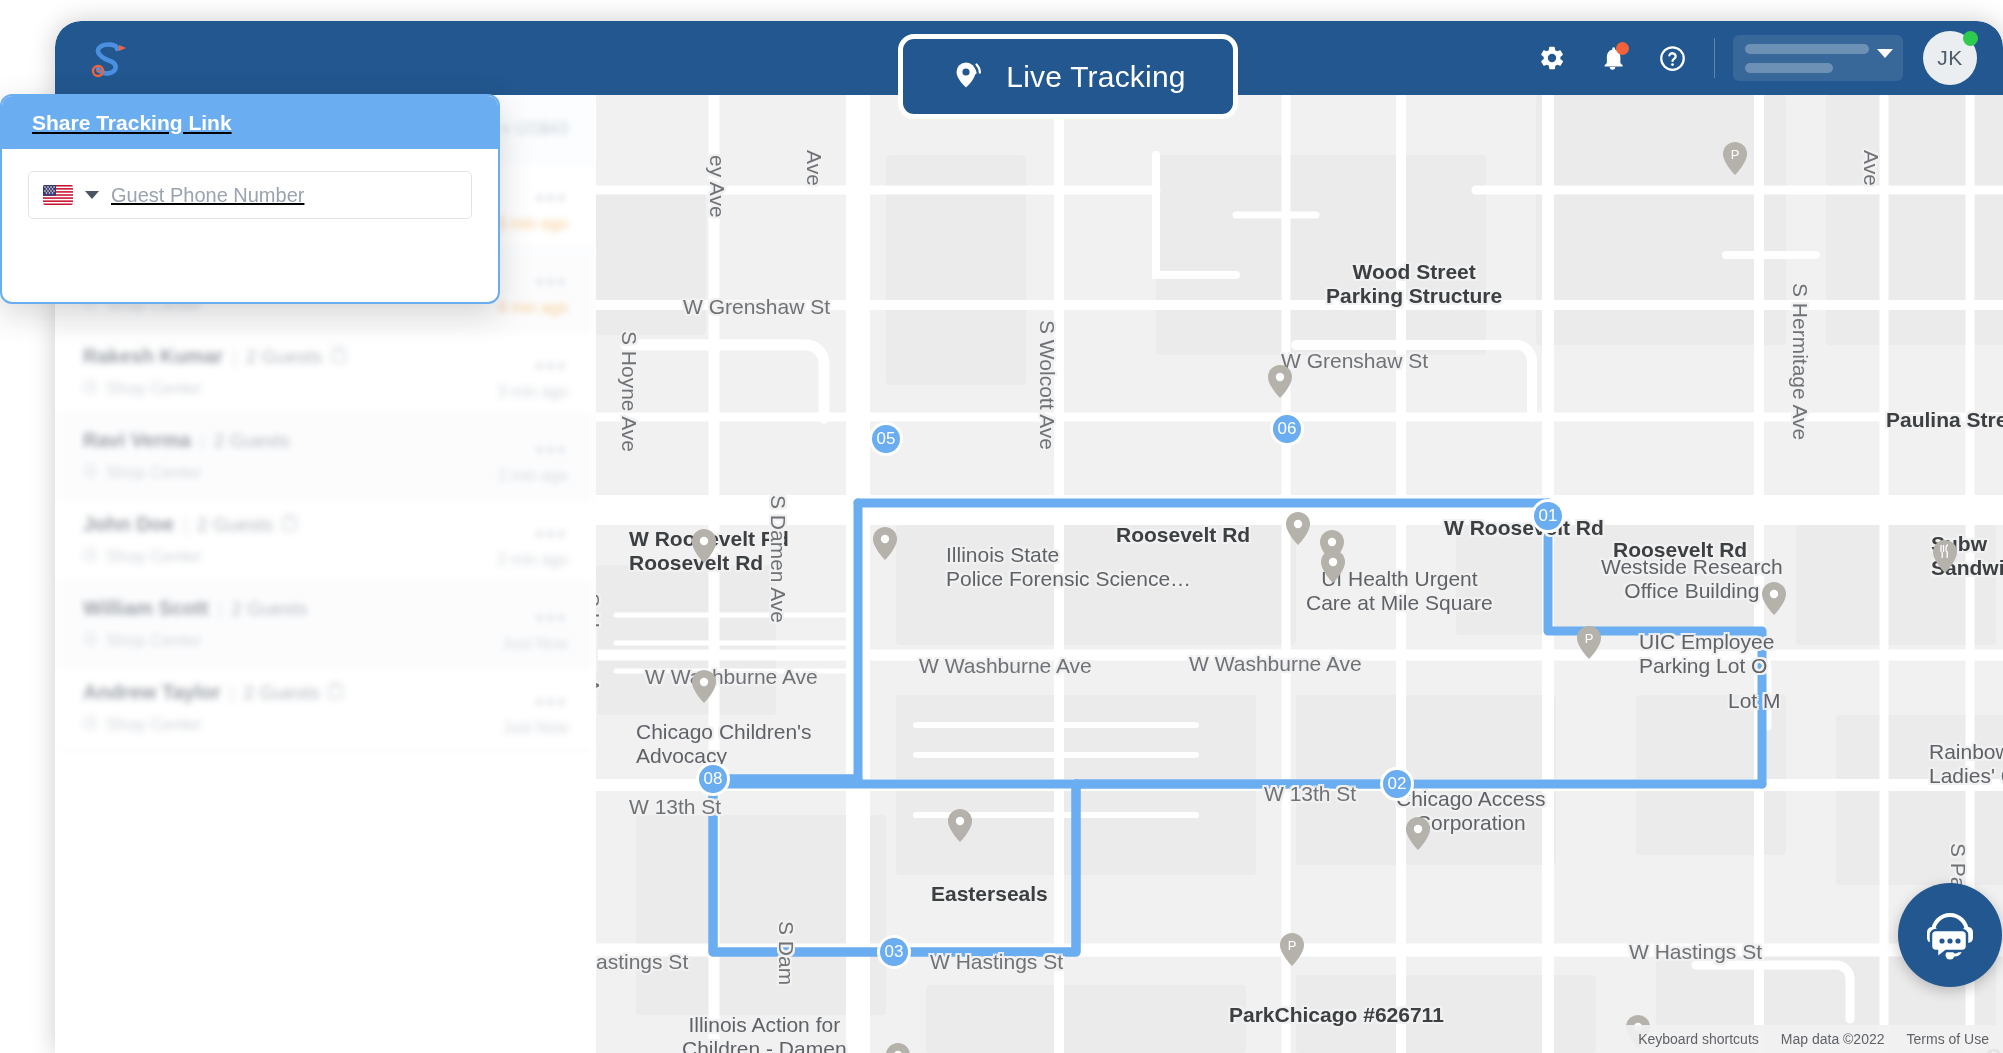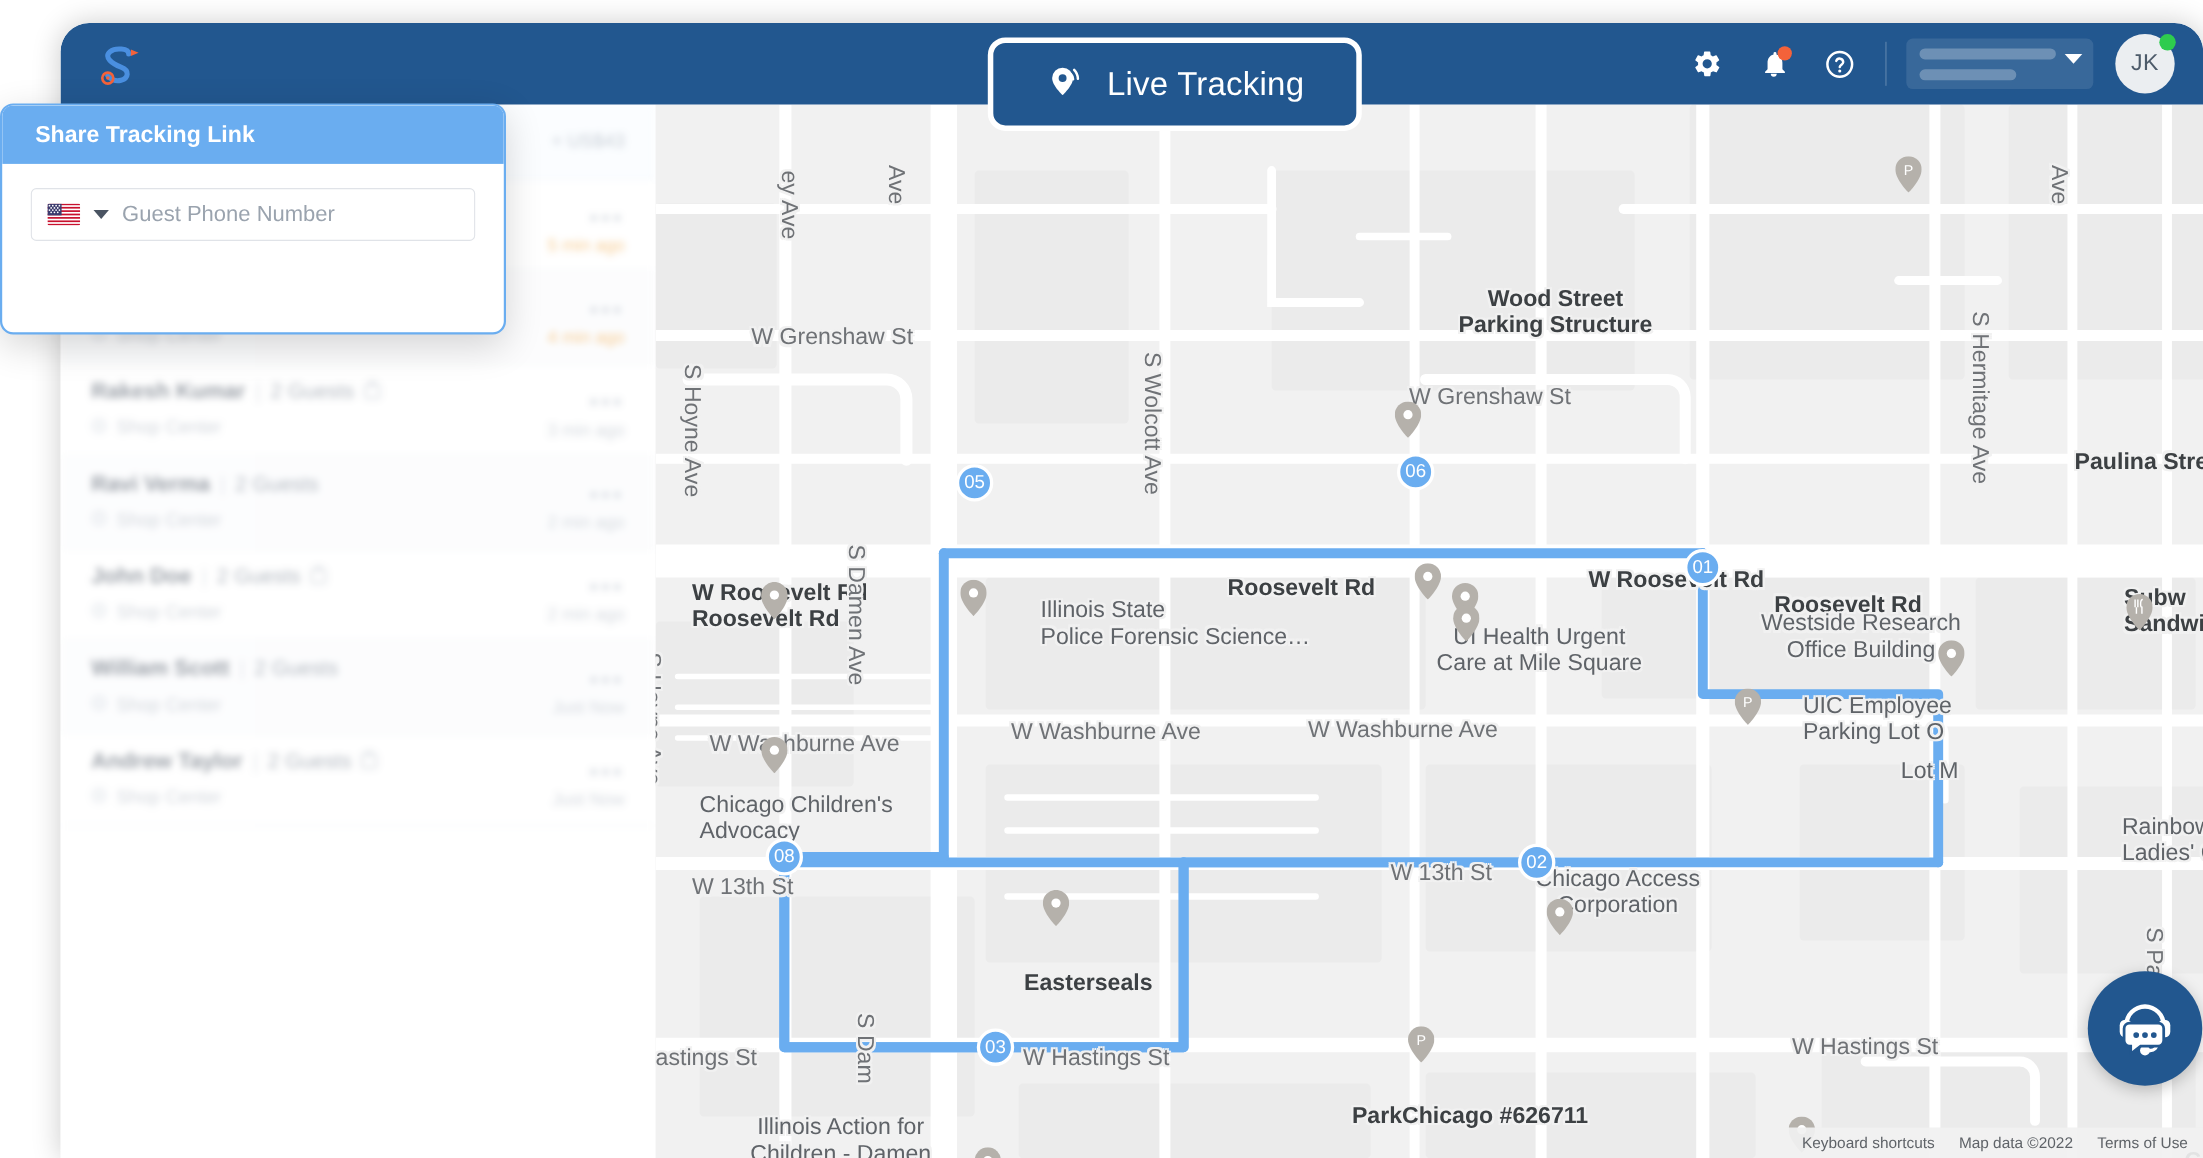--- a/index.html
+++ b/index.html
@@ -223,27 +223,28 @@
   .bk-time {
     position: absolute; right: 28px; top: 52px;
     font-size: 16px; color: #b4bcc6;
   }
   .bk-time.hl { color: #f0a33c; }
 
   
   #modal {
     position: absolute;
     left: 0px; top: 94px;
-    width: 460px; height: 210px;
+    width: 500px; height: 210px;
     background: #ffffff;
     border: 2px solid #6aadf0;
     border-radius: 12px;
     box-shadow: 0 10px 34px rgba(0,0,0,.16);
     z-index: 80;
     overflow: hidden;
+    text-decoration: underline;
   }
   #modal-header {
     height: 53px;
     background: #6aadf0;
     display: flex; align-items: center;
     padding: 0 30px;
     color: #ffffff; font-size: 21px; font-weight: bold;
   }
   #modal-body { padding: 22px 26px 24px 26px; }
   #phone-field {
@@ -662,21 +663,21 @@
         <div class="poi" style="left: 290px; top: 948px;">
           <svg width="24" height="33" viewBox="0 0 24 33">
             <path d="M12 0 A12 12 0 0 0 0 12 c0 9 12 21 12 21 s12-12 12-21 A12 12 0 0 0 12 0z" fill="#b5b1ab"></path>
             <circle cx="12" cy="12" r="4.2" fill="#ffffff"></circle>
           </svg>
         </div>
       </div>
     <div id="map-waypoints">
         <div class="wpt" style="left: 935px; top: 404px;">01</div>
         <div class="wpt" style="left: 784px; top: 672px;">02</div>
-        <div class="wpt" style="left: 292px; top: 840px;">03</div>
+        <div class="wpt" style="left: 281px; top: 840px;">03</div>
         <div class="wpt" style="left: 100px; top: 667px;">08</div>
         <div class="wpt" style="left: 245px; top: 327px; margin-left: 28px;">05</div>
         <div class="wpt" style="left: 674px; top: 317px;">06</div>
       </div>
 
     <div id="attribution">
       <span>Keyboard shortcuts</span>
       <span class="noclick">Map data ©2022</span>
       <span>Terms of Use</span>
     </div>

